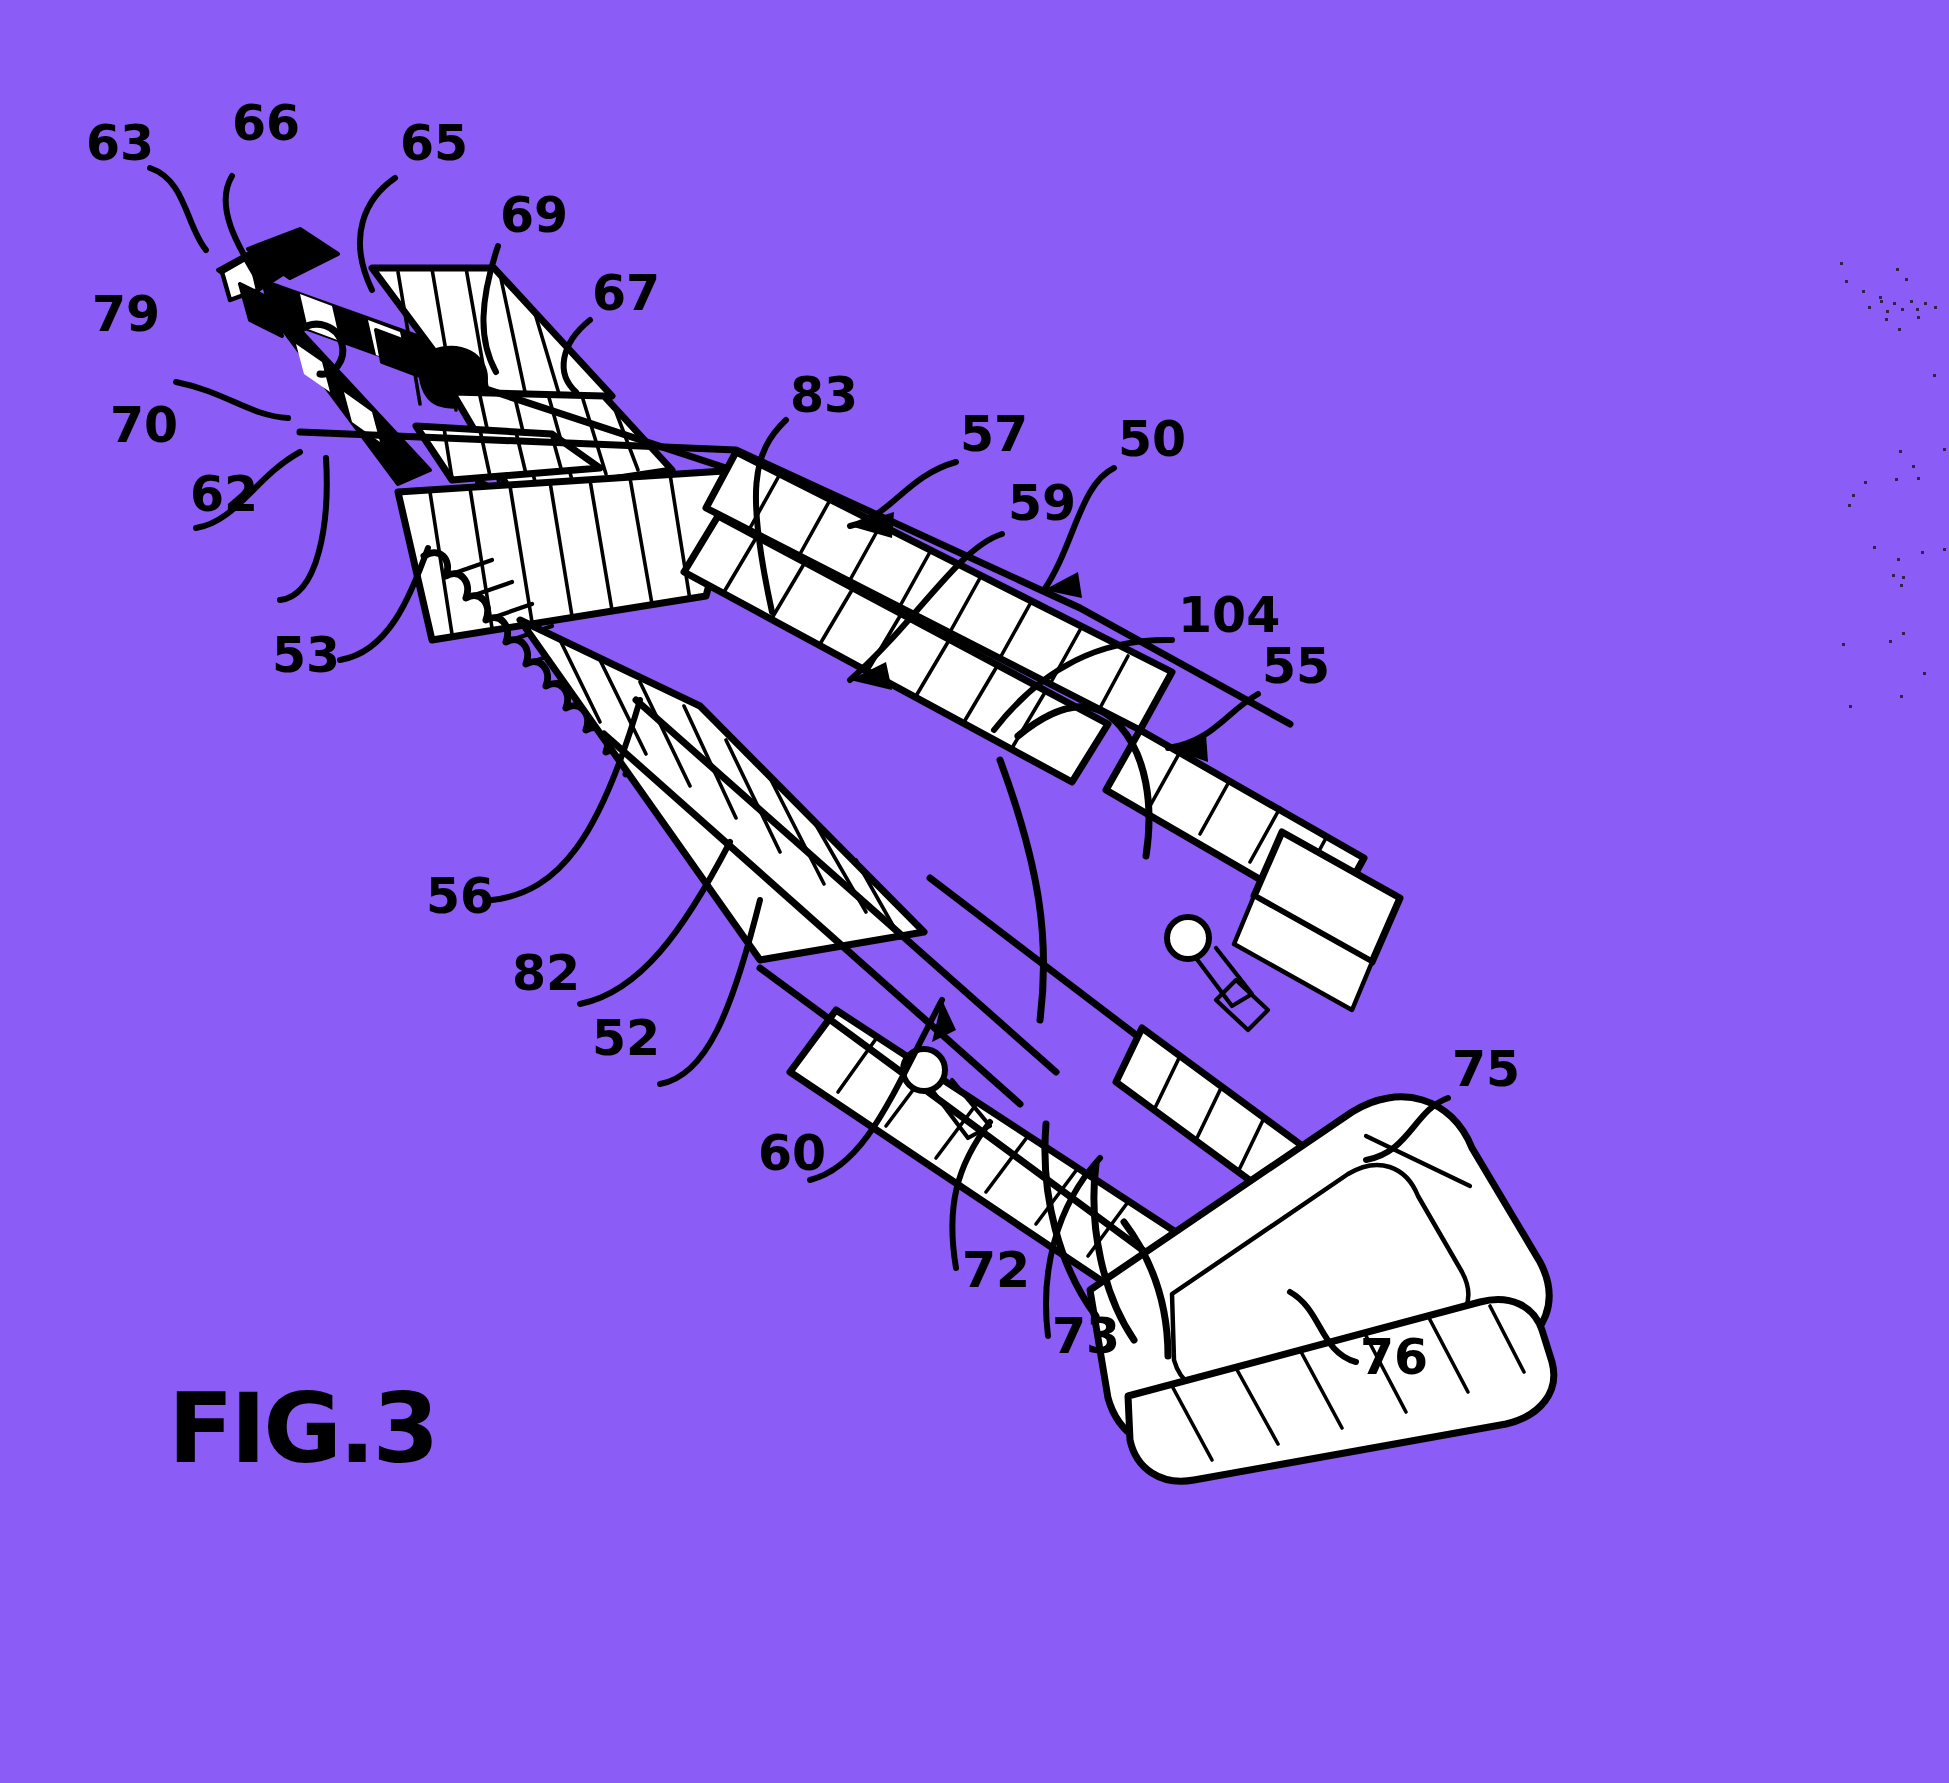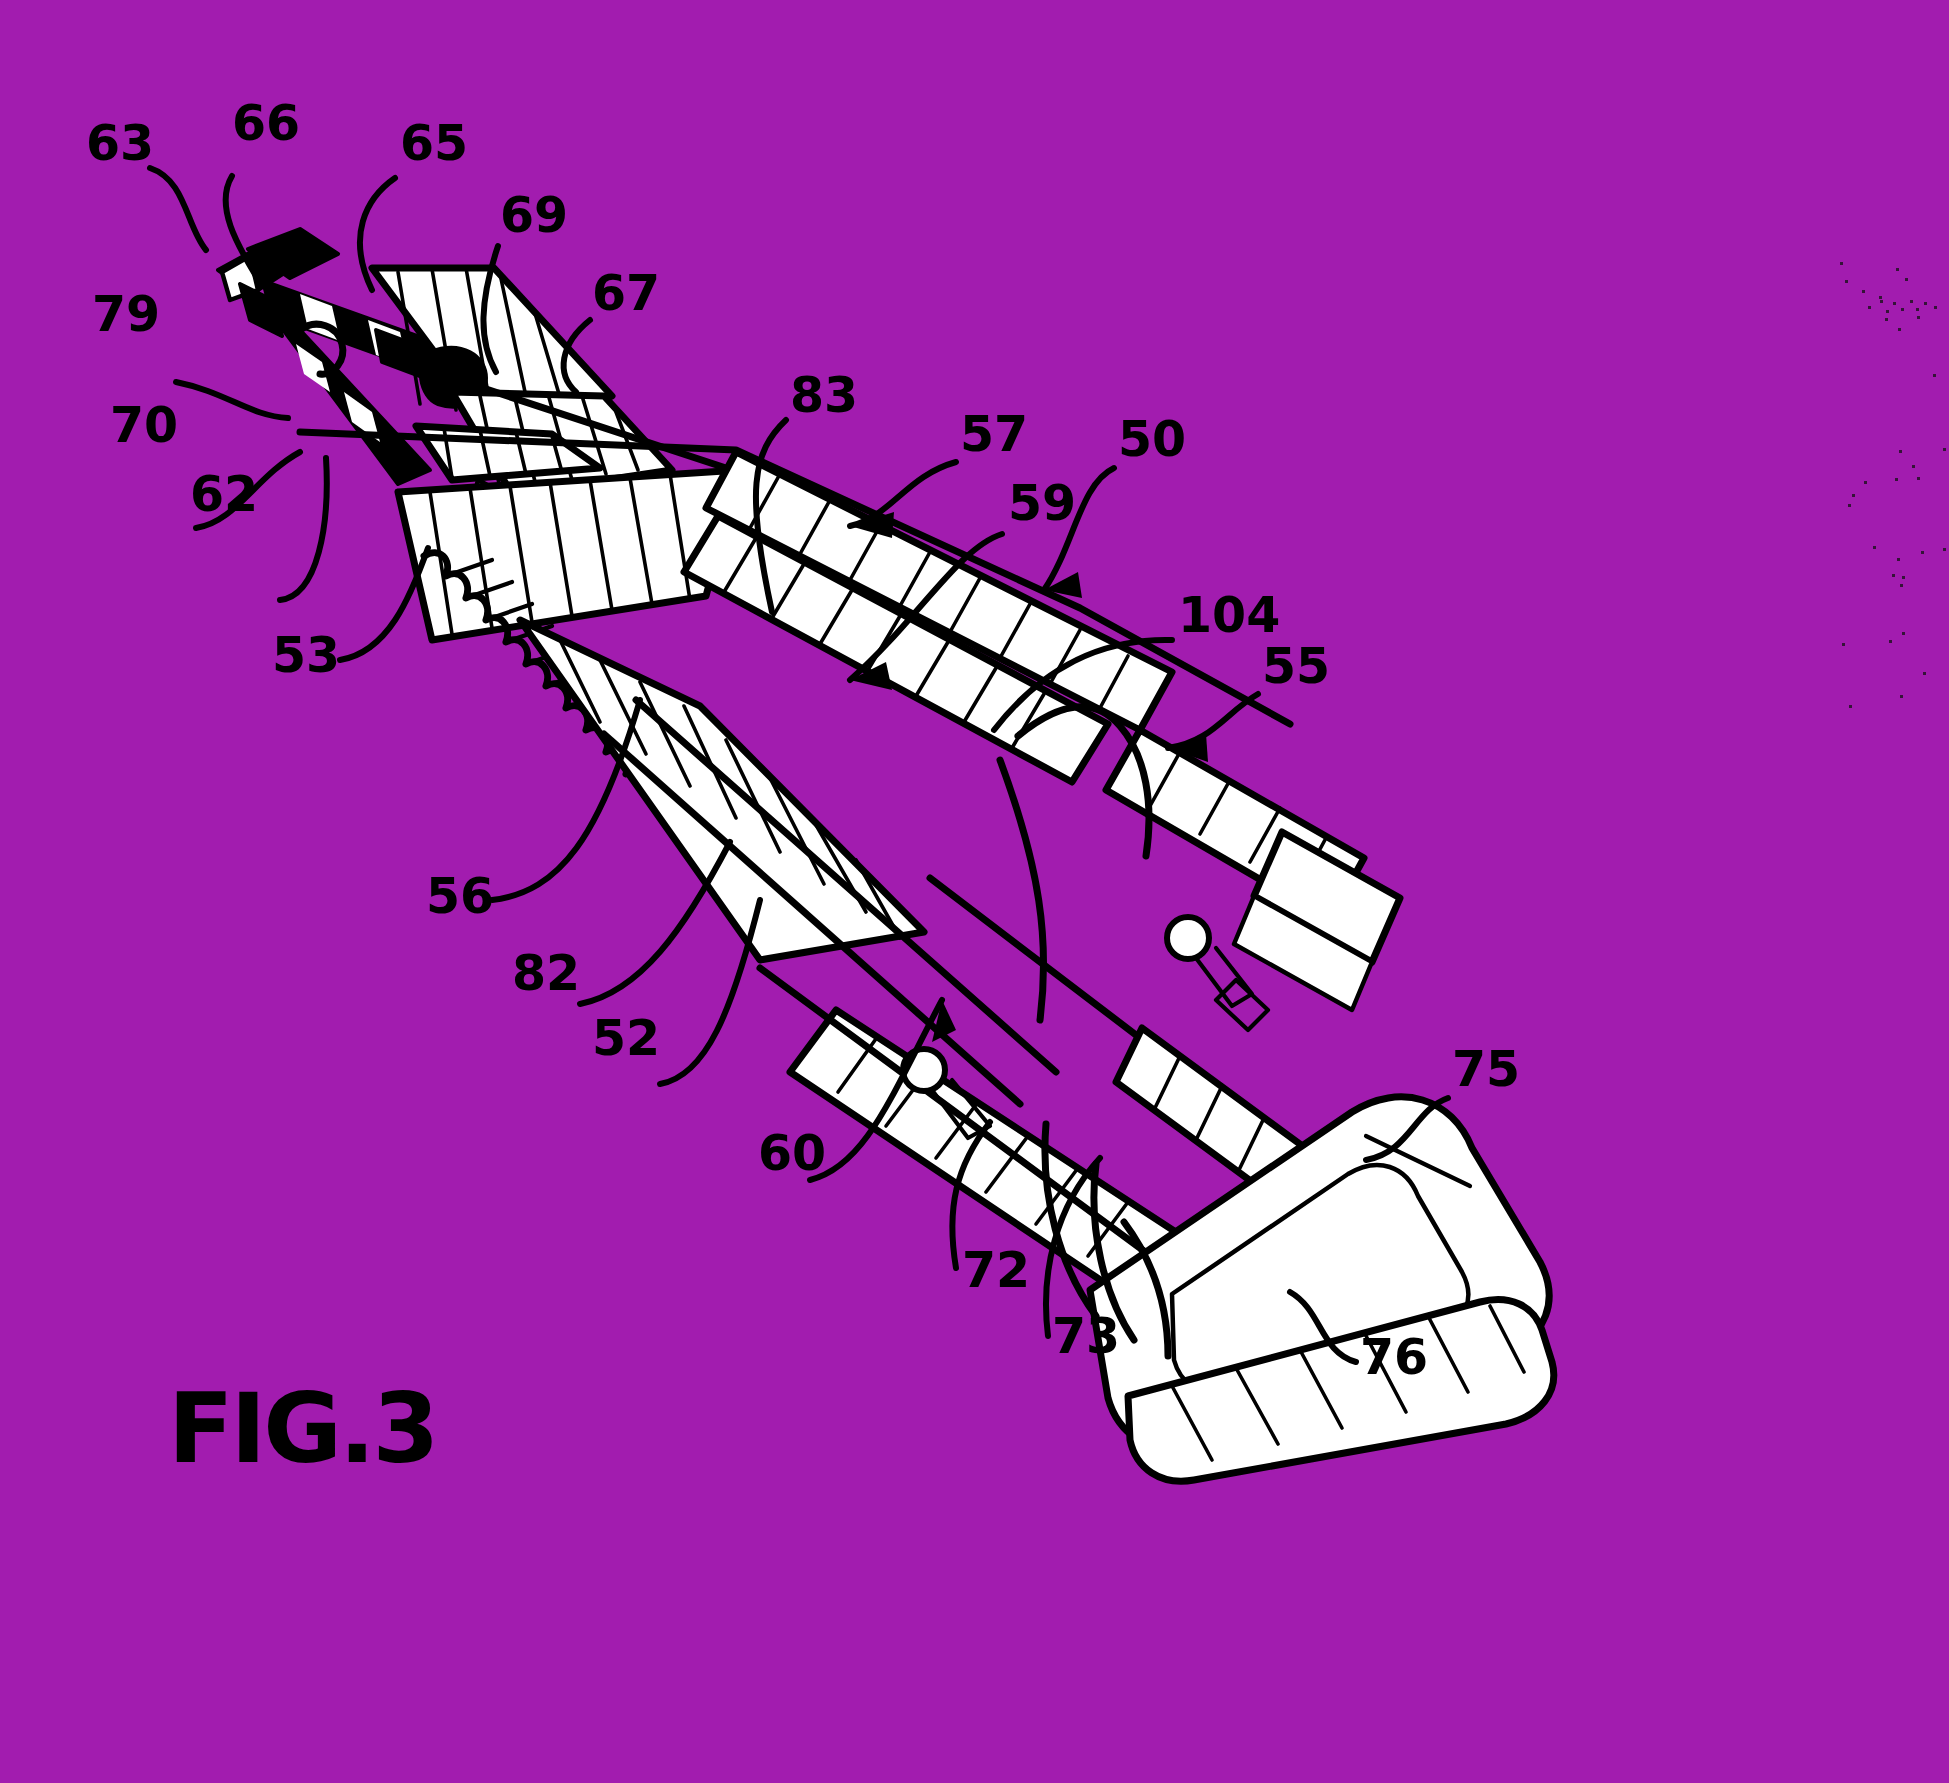--- a/index.html
+++ b/index.html
@@ -8,21 +8,21 @@
     padding: 0;
     background: #ffffff;
   }
   body {
     font-family: "Liberation Sans", sans-serif;
   }
   #sheet {
     position: relative;
     width: 1949px;
     height: 1783px;
-    background: #a21caf;
+    background: #8b5cf6;
     overflow: hidden;
   }
   #figure-svg {
     position: absolute;
     left: 0;
     top: 0;
     width: 1949px;
     height: 1783px;
     display: block;
   }

